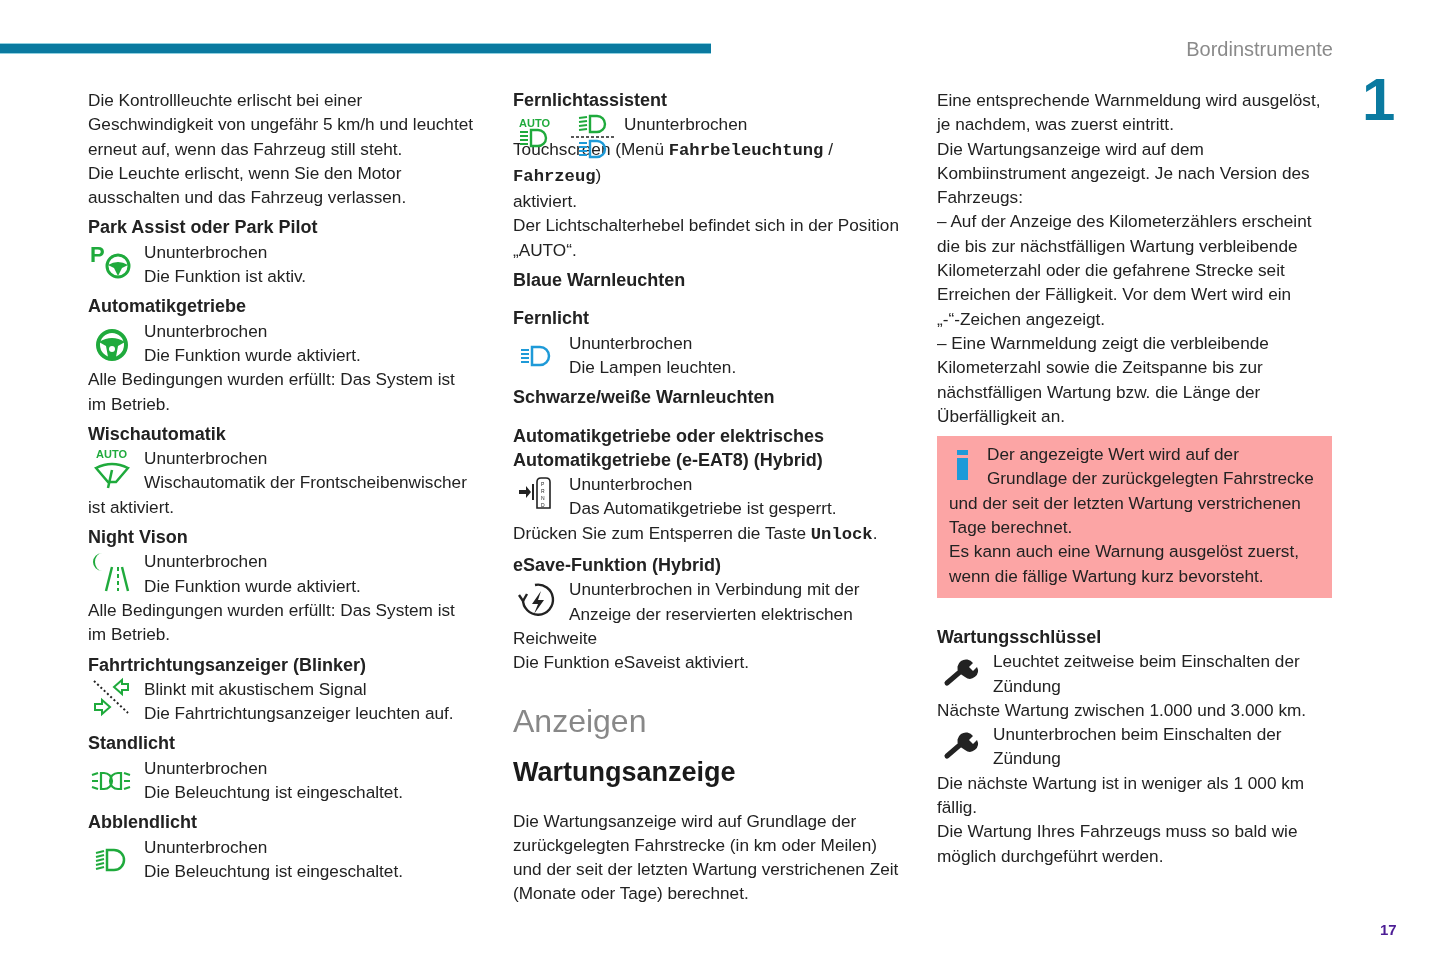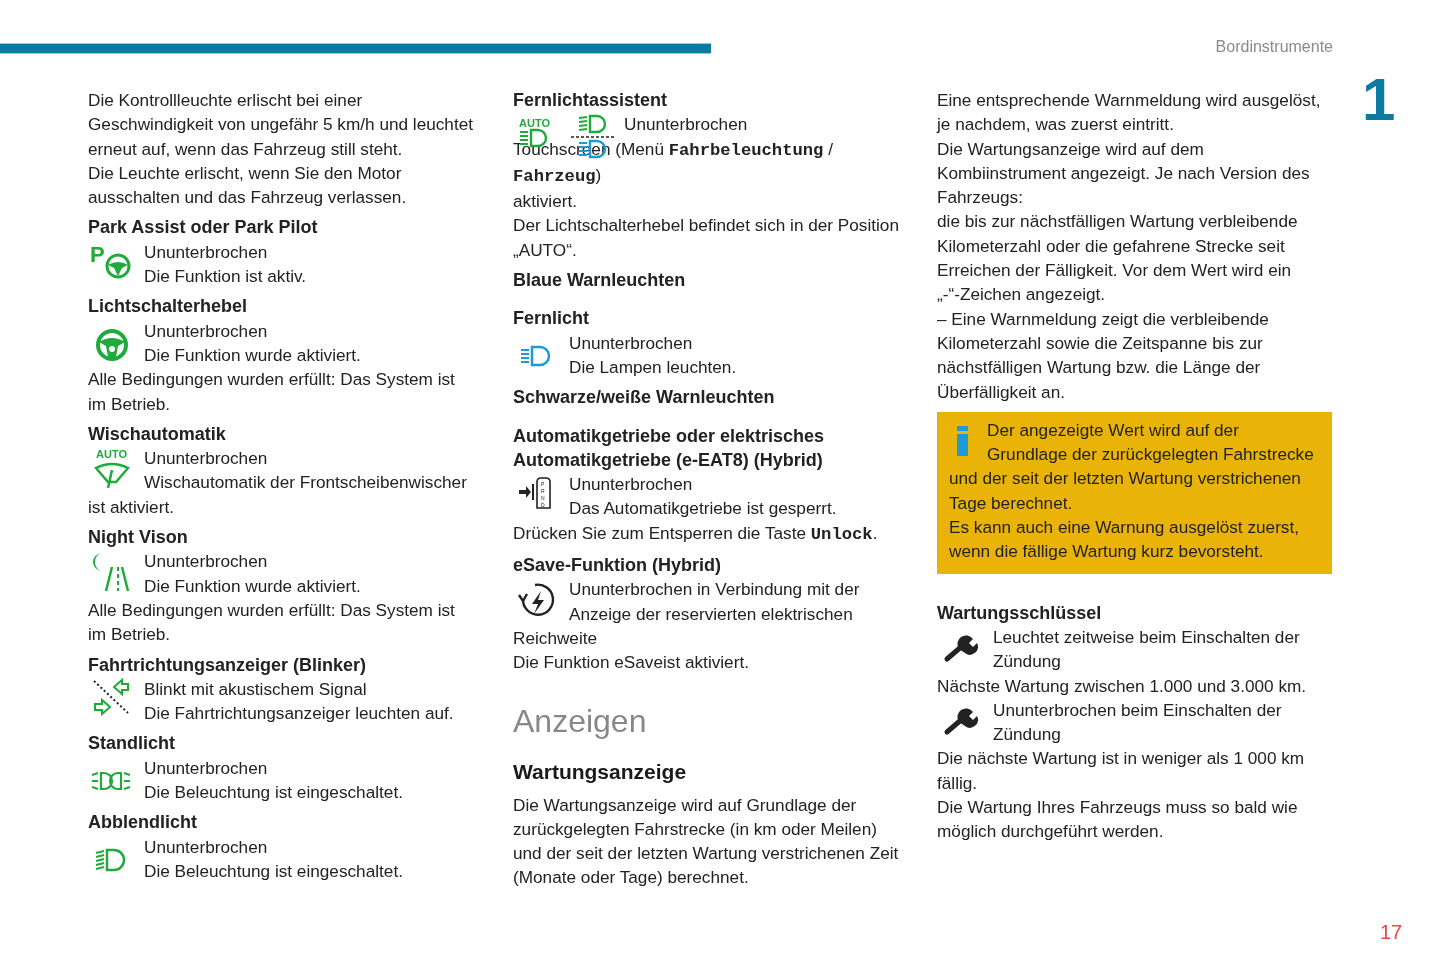--- a/index.html
+++ b/index.html
@@ -1,36 +1,36 @@
 <!DOCTYPE html>
 <html><head>
 <meta charset="utf-8">
 <style>
   html, body { margin:0; padding:0; }
   body { width:1445px; height:964px; background:#fff; position:relative; overflow:hidden;
          font-family:"Liberation Sans", sans-serif; color:#222; }
   .topbar { position:absolute; left:0; top:43px; width:711px; height:9px; background:#0a7aa0;
             border-top:1px solid #8fd0e0; border-bottom:1px solid #8fd0e0; }
-  .running-head { position:absolute; right:112px; top:38px; font-size:16px; color:#8a8a8a; }
+  .running-head { position:absolute; right:112px; top:38px; font-size:20px; color:#8a8a8a; }
   .chapter-num { position:absolute; left:1362px; top:70px; font-size:60px; font-weight:bold; color:#0a7aa0; line-height:1; }
-  .page-num { position:absolute; left:1380px; top:921px; font-size:20px; font-weight:normal; color:#ef4444; }
+  .page-num { position:absolute; left:1380px; top:921px; font-size:15px; font-weight:bold; color:#4c1d95; }
   .col { position:absolute; top:88px; font-size:17.2px; line-height:24.3px; }
   .col1 { left:88px; width:400px; }
   .col2 { left:513px; width:400px; }
   .col3 { left:937px; width:395px; }
   p { margin:0; }
   h3 { margin:0; font-size:18px; font-weight:bold; line-height:24.3px; }
   .sect { margin-top:6px; }
   .entry { position:relative; }
   .entry .ico { position:absolute; left:0; top:0; width:52px; height:48px; }
   .entry .line { padding-left:56px; }
   .gap { height:10px; }
   .h-anzeigen { font-size:32px; color:#888; font-weight:normal; margin:26px 0 14px 0; line-height:40px; }
-  .h-wartung { font-size:21px; font-weight:bold; margin:0 0 4px 0; line-height:34px; color:#1a1a1a; }
-  .infobox { background:#eab308; margin:8px 0 0 0; padding:6px 12px 10px 12px; position:relative; }
+  .h-wartung { font-size:27px; font-weight:bold; margin:0 0 20px 0; line-height:34px; color:#1a1a1a; }
+  .infobox { background:#fca5a5; margin:8px 0 0 0; padding:6px 12px 10px 12px; position:relative; }
   .infobox .iicon { position:absolute; left:20px; top:14px; width:12px; height:30px; }
   .infobox .indent { padding-left:38px; }
   b { font-weight:bold;font-family:Liberation Mono, monospace; }
   svg { display:block; }
 </style>
 </head>
 <body>
 
 <div class="topbar"></div>
 <div class="running-head">Bordinstrumente</div>
@@ -53,21 +53,21 @@
           <circle cx="30" cy="26" r="11" fill="none" stroke="#1faa3c" stroke-width="3"></circle>
           <path d="M20 25 Q30 19 40 25 L34 28 L30 36 L26 28 Z" fill="#1faa3c"></path>
         </svg>
       </div>
       <p class="line">Ununterbrochen</p>
       <p class="line">Die Funktion ist aktiv.</p>
     </div>
   </div>
 
   <div class="sect">
-    <h3>Lichtschalterhebel</h3>
+    <h3>Automatikgetriebe</h3>
     <div class="entry">
       <div class="ico">
         <svg width="52" height="48" viewBox="0 0 52 48">
           <circle cx="24" cy="26" r="14" fill="none" stroke="#1faa3c" stroke-width="4"></circle>
           <path d="M11 23 Q24 15 37 23 L30 27 L28 38 L20 38 L18 27 Z" fill="#1faa3c"></path>
           <circle cx="24" cy="30" r="3" fill="#fff"></circle>
         </svg>
       </div>
       <p class="line">Ununterbrochen</p>
       <p class="line">Die Funktion wurde aktiviert.</p>
@@ -273,20 +273,21 @@
   <p>und der seit der letzten Wartung verstrichenen Zeit</p>
   <p>(Monate oder Tage) berechnet.</p>
 </div>
 
 <div class="col col3">
   <p>Eine entsprechende Warnmeldung wird ausgelöst,</p>
   <p>je nachdem, was zuerst eintritt.</p>
   <p>Die Wartungsanzeige wird auf dem</p>
   <p>Kombiinstrument angezeigt. Je nach Version des</p>
   <p>Fahrzeugs:</p>
+  <p>–  Auf der Anzeige des Kilometerzählers erscheint</p>
   <p>die bis zur nächstfälligen Wartung verbleibende</p>
   <p>Kilometerzahl oder die gefahrene Strecke seit</p>
   <p>Erreichen der Fälligkeit. Vor dem Wert wird ein</p>
   <p>„-“-Zeichen angezeigt.</p>
   <p>–  Eine Warnmeldung zeigt die verbleibende</p>
   <p>Kilometerzahl sowie die Zeitspanne bis zur</p>
   <p>nächstfälligen Wartung bzw. die Länge der</p>
   <p>Überfälligkeit an.</p>
 
   <div class="infobox">

